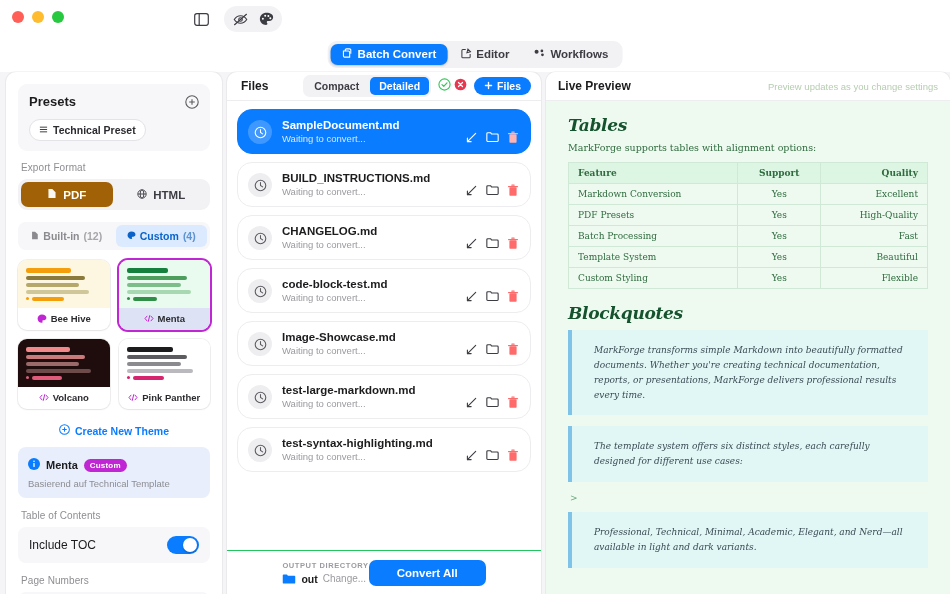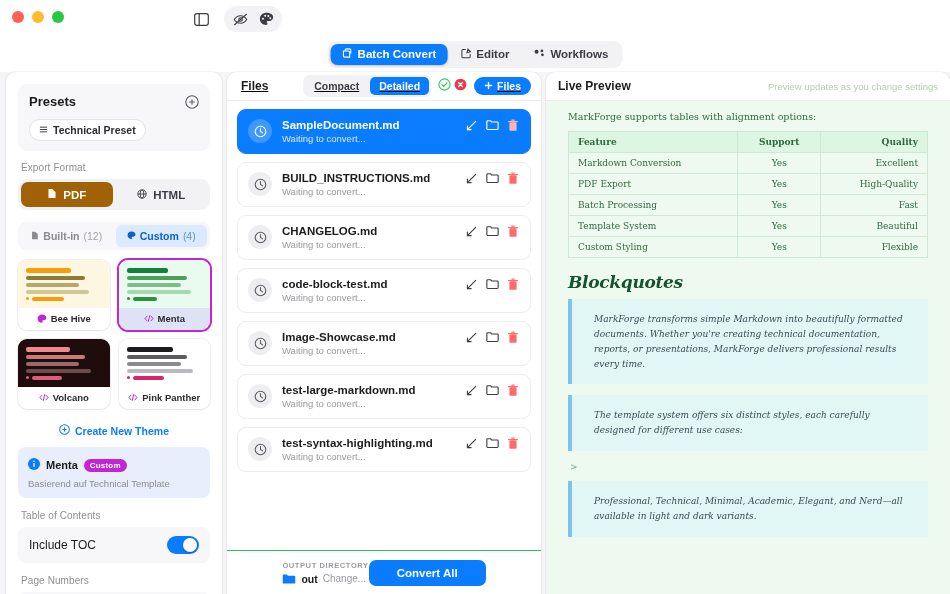--- a/index.html
+++ b/index.html
@@ -77,21 +77,21 @@
     font-size:11.5px; font-weight:700; color:#3c3c43; padding:6px 0; border-radius:7px; cursor:pointer;
   }
   .fmt-btn.active { background:#a16207; color:#fff; }
 
   .src-row { display:flex; background:#f7f7f9; border-radius:8px; padding:3px; gap:3px; margin-bottom:10px; }
   .src-btn {
     flex:1; display:flex; align-items:center; justify-content:center; gap:4px;
     font-size:10.5px; font-weight:600; color:#8a8a8f; padding:5px 0; border-radius:6px; cursor:pointer;
   }
   .src-btn.active { background:#dbeafe; color:#0a63c9; }
-  .src-btn .cnt { color:#a6a6ab; font-weight:400; }
+  .src-btn .cnt { color:#a6a6ab; font-weight:700; }
   .src-btn.active .cnt { color:#5e93d0; }
 
   .theme-grid { display:grid; grid-template-columns:1fr 1fr; gap:9px; margin-bottom: 10px; }
   .theme-card {
     background:#fff; border-radius:9px; overflow:hidden; cursor:pointer;
     box-shadow: 0 0 0 1px rgba(0,0,0,.06), 0 1px 2px rgba(0,0,0,.05);
   }
   .theme-card.selected { box-shadow: 0 0 0 2px #c026d3; }
   .theme-thumb { height: 48px; padding: 7px 8px; display:flex; flex-direction:column; gap:3px; justify-content:center; }
   .tl { height:4px; border-radius:2px; }
@@ -117,40 +117,39 @@
   .row-toggle .rt-label { font-size:12px; color:#1c1c1e; }
   .toggle { width:32px; height:18px; border-radius:9px; background:#0a7cff; position:relative; cursor:pointer; flex:0 0 32px;}
   .toggle i { position:absolute; top:2px; right:2px; width:14px; height:14px; border-radius:50%; background:#fff; box-shadow:0 1px 2px rgba(0,0,0,.25); }
   .row-toggle.tight { margin-bottom:0; border-radius:8px 8px 0 0;}
 
   
   .files {
     width: 314px; flex: 0 0 314px; height: 100%; margin-left: 5px;
     background:#fff; border-radius:10px 10px 0 0; position: relative; overflow:hidden;
     box-shadow: 0 0 0 1px rgba(0,0,0,.045);
-    text-decoration: underline;
   }
   .files-head {
     height: 29px; display:flex; align-items:center; justify-content:space-between;
     padding: 0 10px 0 14px; border-bottom:1px solid #ededf0;
   }
   .files-title { font-size:12px; font-weight:700; color:#1c1c1e; }
   .files-head-right { display:flex; align-items:center; gap:7px; }
   .seg { display:flex; background:#f2f2f5; border-radius:7px; padding:2px; gap:2px; }
   .seg-btn { font-size:10.5px; font-weight:600; color:#3c3c43; padding:3px 9px; border-radius:5px; cursor:pointer; }
   .seg-btn.active { background:#0a7cff; color:#fff; }
   .statusdots { display:flex; align-items:center; gap:3px; }
   .addfiles {
     display:flex; align-items:center; gap:4px; background:#0a7cff; color:#fff;
     font-size:10.5px; font-weight:700; border-radius:11px; padding:3px 10px; cursor:pointer;
   }
   .file-list { position:absolute; top:29px; left:0; right:0; bottom:44px; overflow:hidden; padding: 8px 10px 0 10px; }
   .file-item {
-    display:flex; align-items:flex-start; gap:10px;
-    background:#fff; border:1px solid #ededf0; border-radius:9px;
+    display:flex; align-items:flex-end; gap:10px;
+    background:#fff; border:1px solid #ededf0; border-radius:15px;
     padding: 9px 10px; margin-bottom: 8px; cursor:pointer;
   }
   .file-item.selected { background:#0a7cff; border-color:#0a7cff; }
   .file-clock { width:24px; height:24px; border-radius:50%; background:#eeeef1; display:flex; align-items:center; justify-content:center; color:#5b5b60; flex:0 0 24px; }
   .file-item.selected .file-clock { background:rgba(255,255,255,.22); color:#fff; }
   .file-meta { flex:1; min-width:0; }
   .file-name { font-size:11.5px; font-weight:700; color:#1c1c1e; white-space:nowrap; overflow:hidden; text-overflow:ellipsis; }
   .file-sub { font-size:9.5px; color:#9a9aa0; margin-top:2px; }
   .file-item.selected .file-name { color:#fff; }
   .file-item.selected .file-sub { color:#d6e7ff; }
@@ -770,38 +769,39 @@
         <div class="convert-all">Convert All</div>
       </div>
     </div>
 
     <div class="preview">
       <div class="pv-head">
         <span class="pv-title">Live Preview</span>
         <span class="pv-note">Preview updates as you change settings</span>
       </div>
       <div class="pv-body">
+        <div class="md-h2">Tables</div>
         <div class="md-p">MarkForge supports tables with alignment options:</div>
 
         <table class="md-table">
           <thead>
               <tr id="pv-thead">
                 <th class="l">Feature</th>
                 <th class="c">Support</th>
                 <th class="r">Quality</th>
               </tr>
             </thead>
           <tbody id="pv-tbody">
               <tr>
                 <td class="l">Markdown Conversion</td>
                 <td class="c">Yes</td>
                 <td class="r">Excellent</td>
               </tr>
               <tr>
-                <td class="l">PDF Export</td>
+                <td class="l">PDF Presets</td>
                 <td class="c">Yes</td>
                 <td class="r">High-Quality</td>
               </tr>
               <tr>
                 <td class="l">Batch Processing</td>
                 <td class="c">Yes</td>
                 <td class="r">Fast</td>
               </tr>
               <tr>
                 <td class="l">Template System</td>

